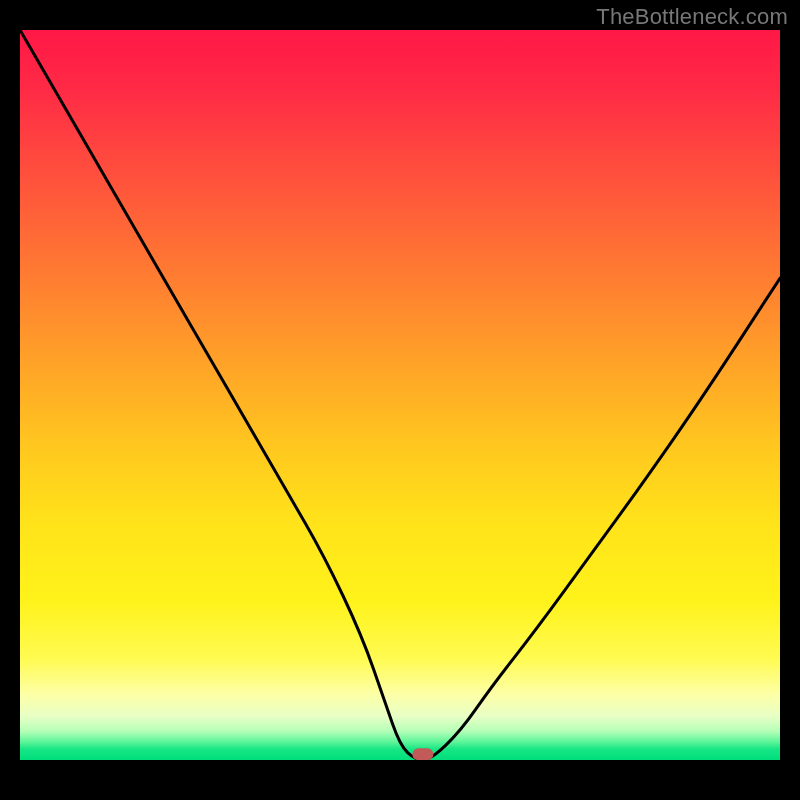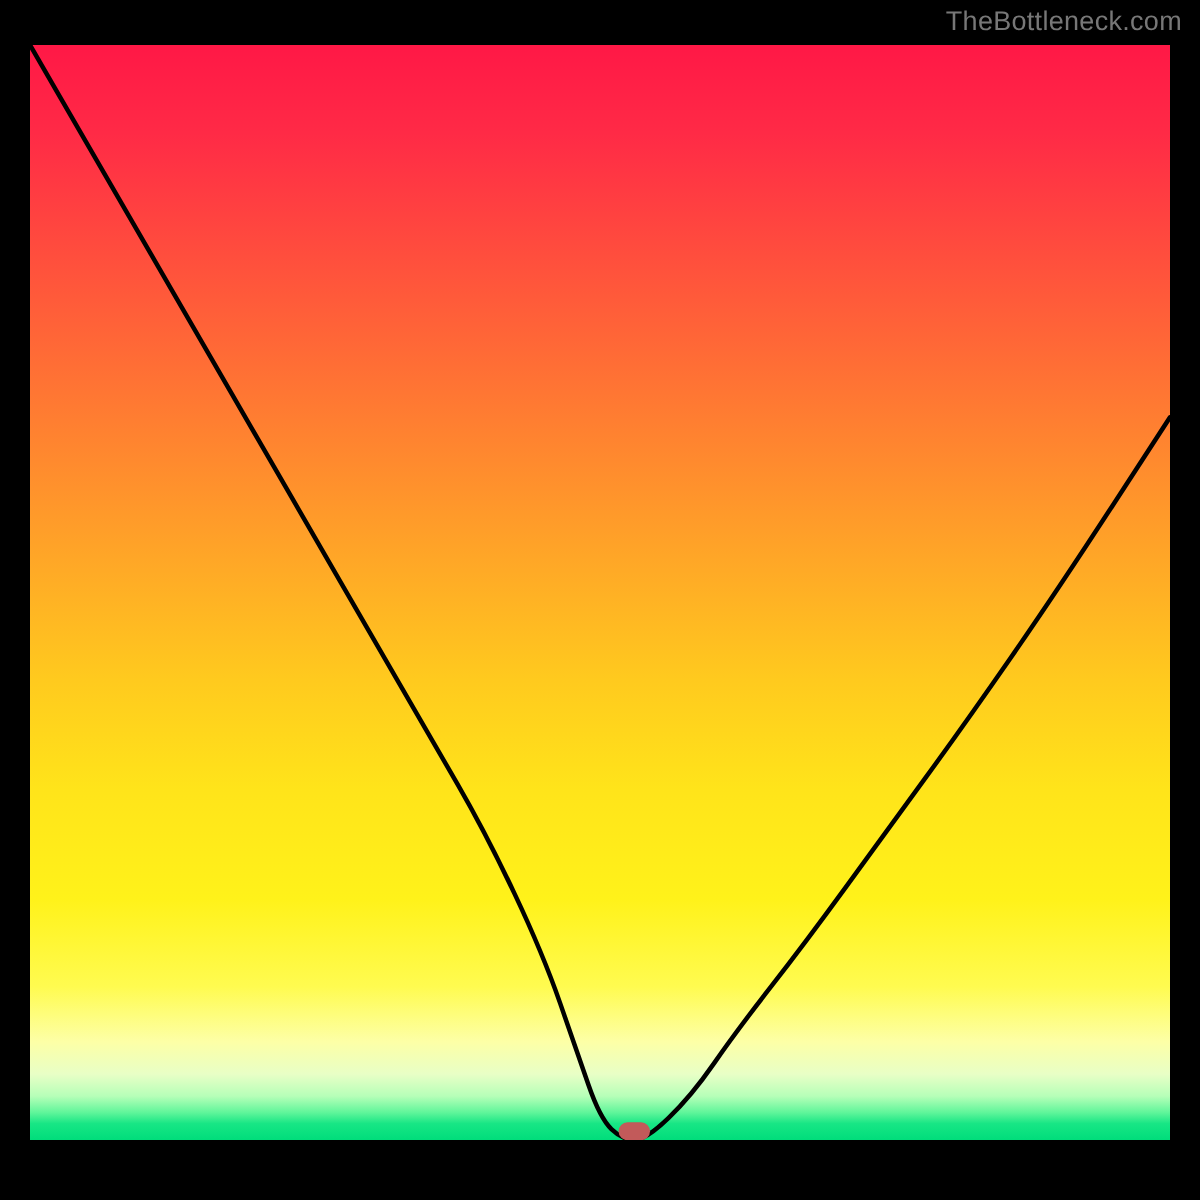--- a/index.html
+++ b/index.html
@@ -15,21 +15,21 @@
     position: relative;
     width: 800px;
     height: 800px;
     background: #000;
   }
   .watermark {
     position: absolute;
     top: 4px;
     right: 12px;
     color: #777;
-    font-size: 18px;
+    font-size: 22px;
     font-weight: 500;
     letter-spacing: 0.2px;
     z-index: 10;
   }
   .plot-frame {
     position: absolute;
     left: 20px;
     top: 30px;
     width: 760px;
     height: 750px;

